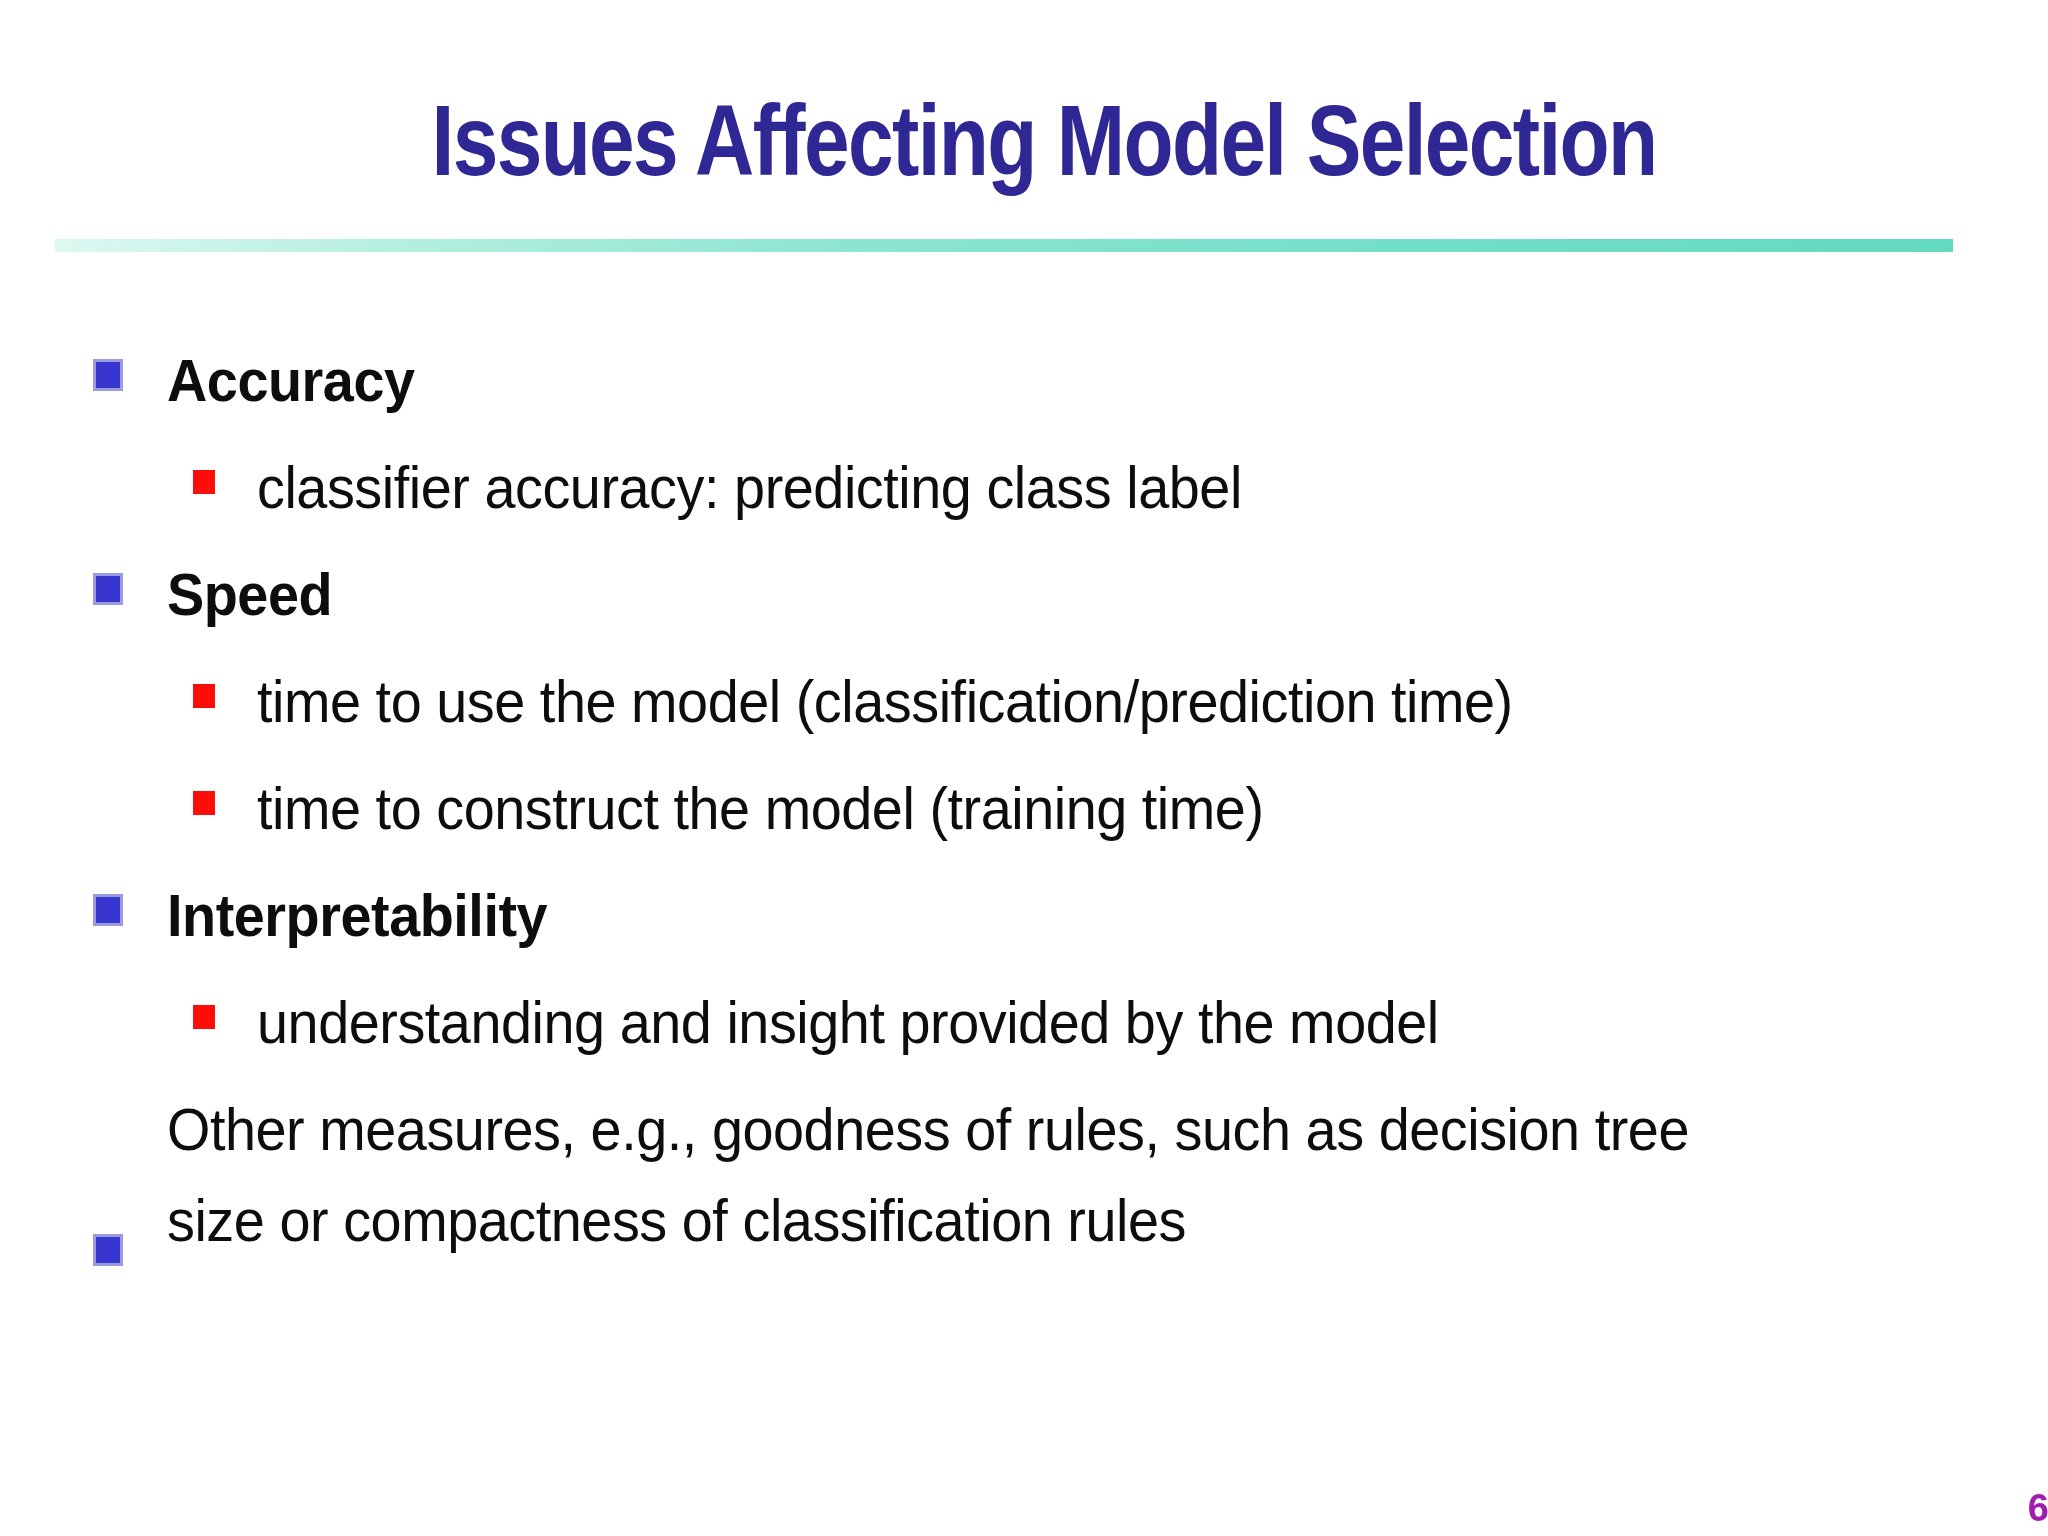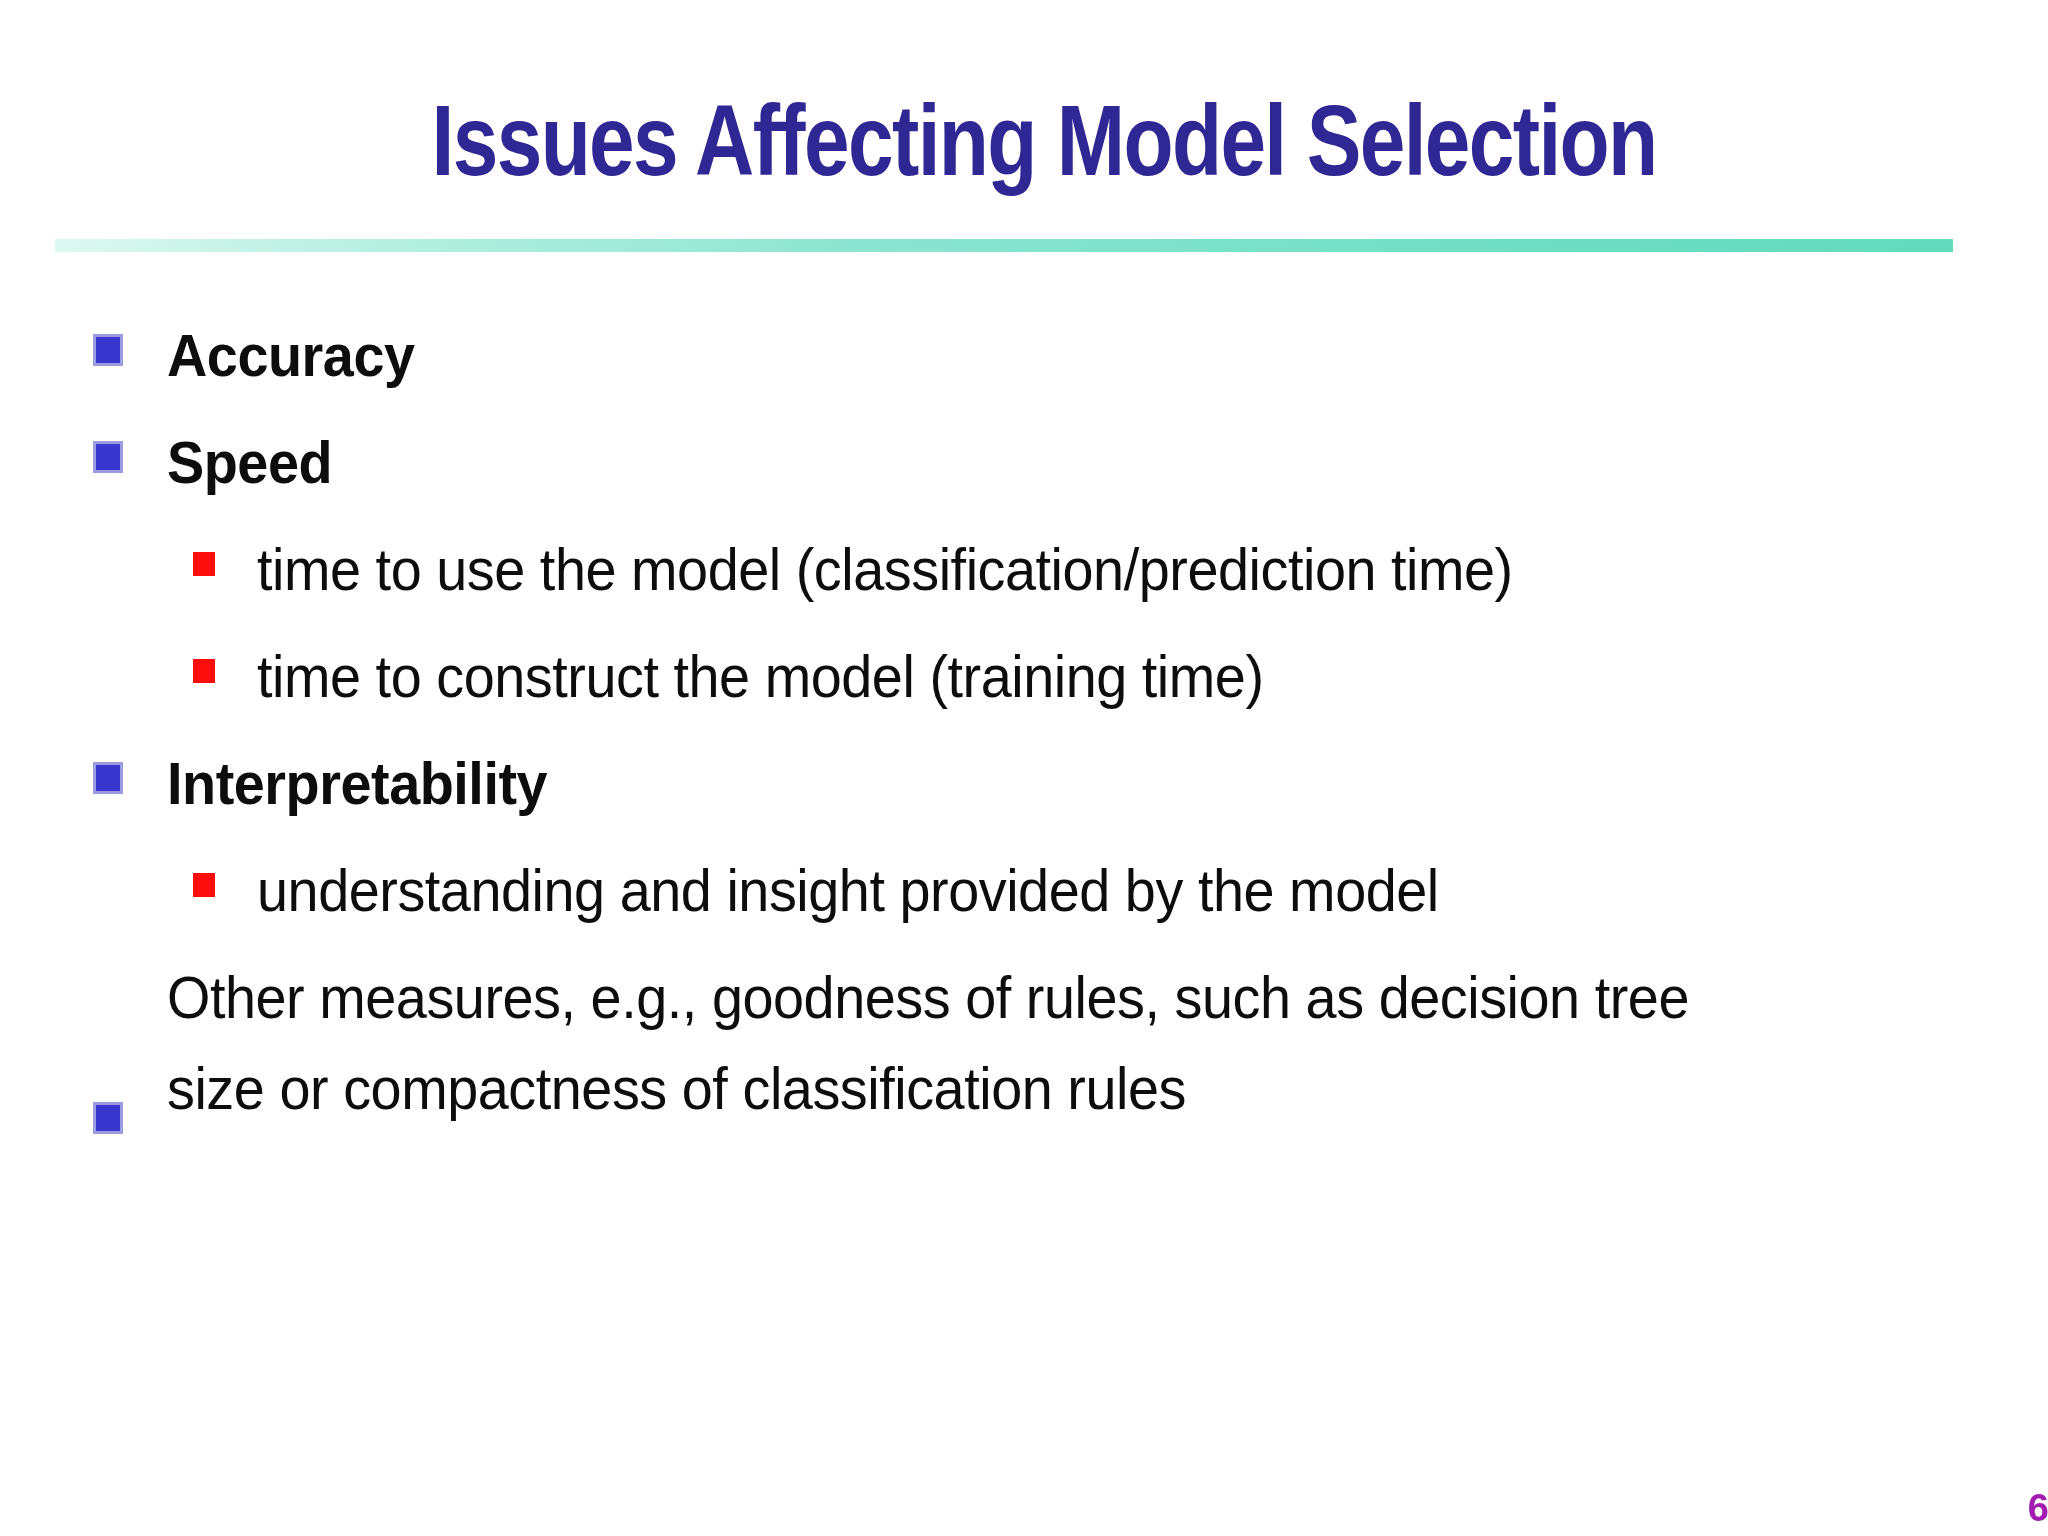--- a/index.html
+++ b/index.html
@@ -35,21 +35,21 @@
     position: absolute;
     left: 55px;
     top: 239px;
     width: 1898px;
     height: 13px;
     background: linear-gradient(to right,
       #ddf8f0 0%, #b4efdf 18%, #8ce5d0 42%, #74dfc7 70%, #62dabd 100%);
   }
   .content {
     position: absolute;
-    top: 302px;
+    top: 327px;
     left: 0;
     width: 2048px;
   }
   .row {
     display: flex;
     align-items: center;
     height: 107px;
   }
   .row.l1 { padding-left: 93px; }
   .row.l2 { padding-left: 193px; }
@@ -105,20 +105,24 @@
 
   <div class="rule"></div>
 
   <div class="content">
 
     <div class="row l1">
       <div class="sq blue"></div>
       <div class="bt"><span class="b">Accuracy</span><span></span></div>
     </div>
 
+    <div class="row l2">
+      <div class="sq red"></div>
+      <div class="bt"><span>classifier accuracy: predicting class label</span></div>
+    </div>
 
     <div class="row l1">
       <div class="sq blue"></div>
       <div class="bt"><span class="b">Speed</span><span></span></div>
     </div>
 
     <div class="row l2">
       <div class="sq red"></div>
       <div class="bt"><span>time to use the model (classification/prediction time)</span></div>
     </div>

